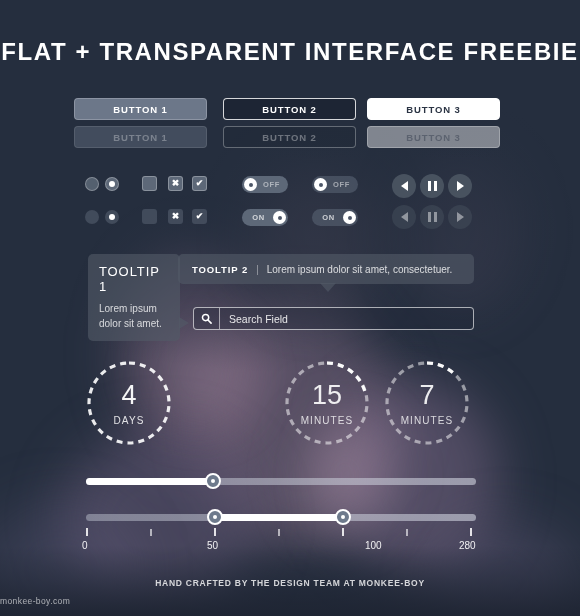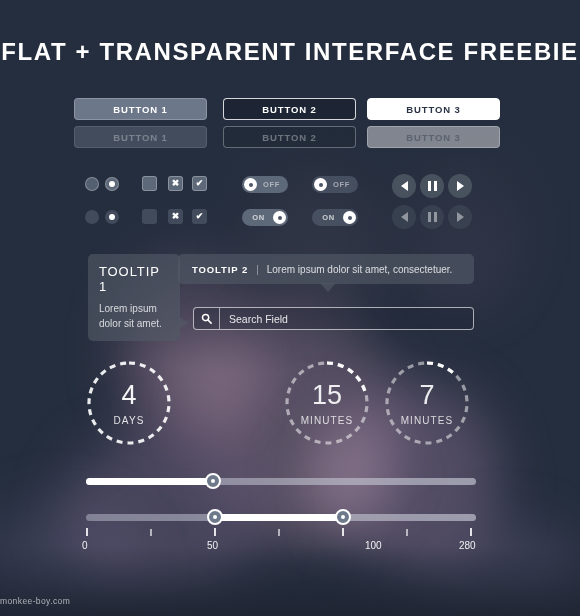--- a/index.html
+++ b/index.html
@@ -303,15 +303,16 @@
   <div class="tick minor" style="left:278px;top:529px;"></div>
   <div class="tick" style="left:342px;top:528px;"></div>
   <div class="tick minor" style="left:406px;top:529px;"></div>
   <div class="tick" style="left:470px;top:528px;"></div>
 
   <div class="tklab" style="left:82px;top:540px;">0</div>
   <div class="tklab" style="left:207px;top:540px;">50</div>
   <div class="tklab" style="left:331px;top:540px;margin-left:34px;">100</div>
   <div class="tklab" style="left:459px;top:540px;">280</div>
 
+  <div class="f1">HAND CRAFTED BY THE DESIGN TEAM AT MONKEE-BOY</div>
   <div class="f2">monkee-boy.com</div>
 
 </div>
 
 </body></html>

